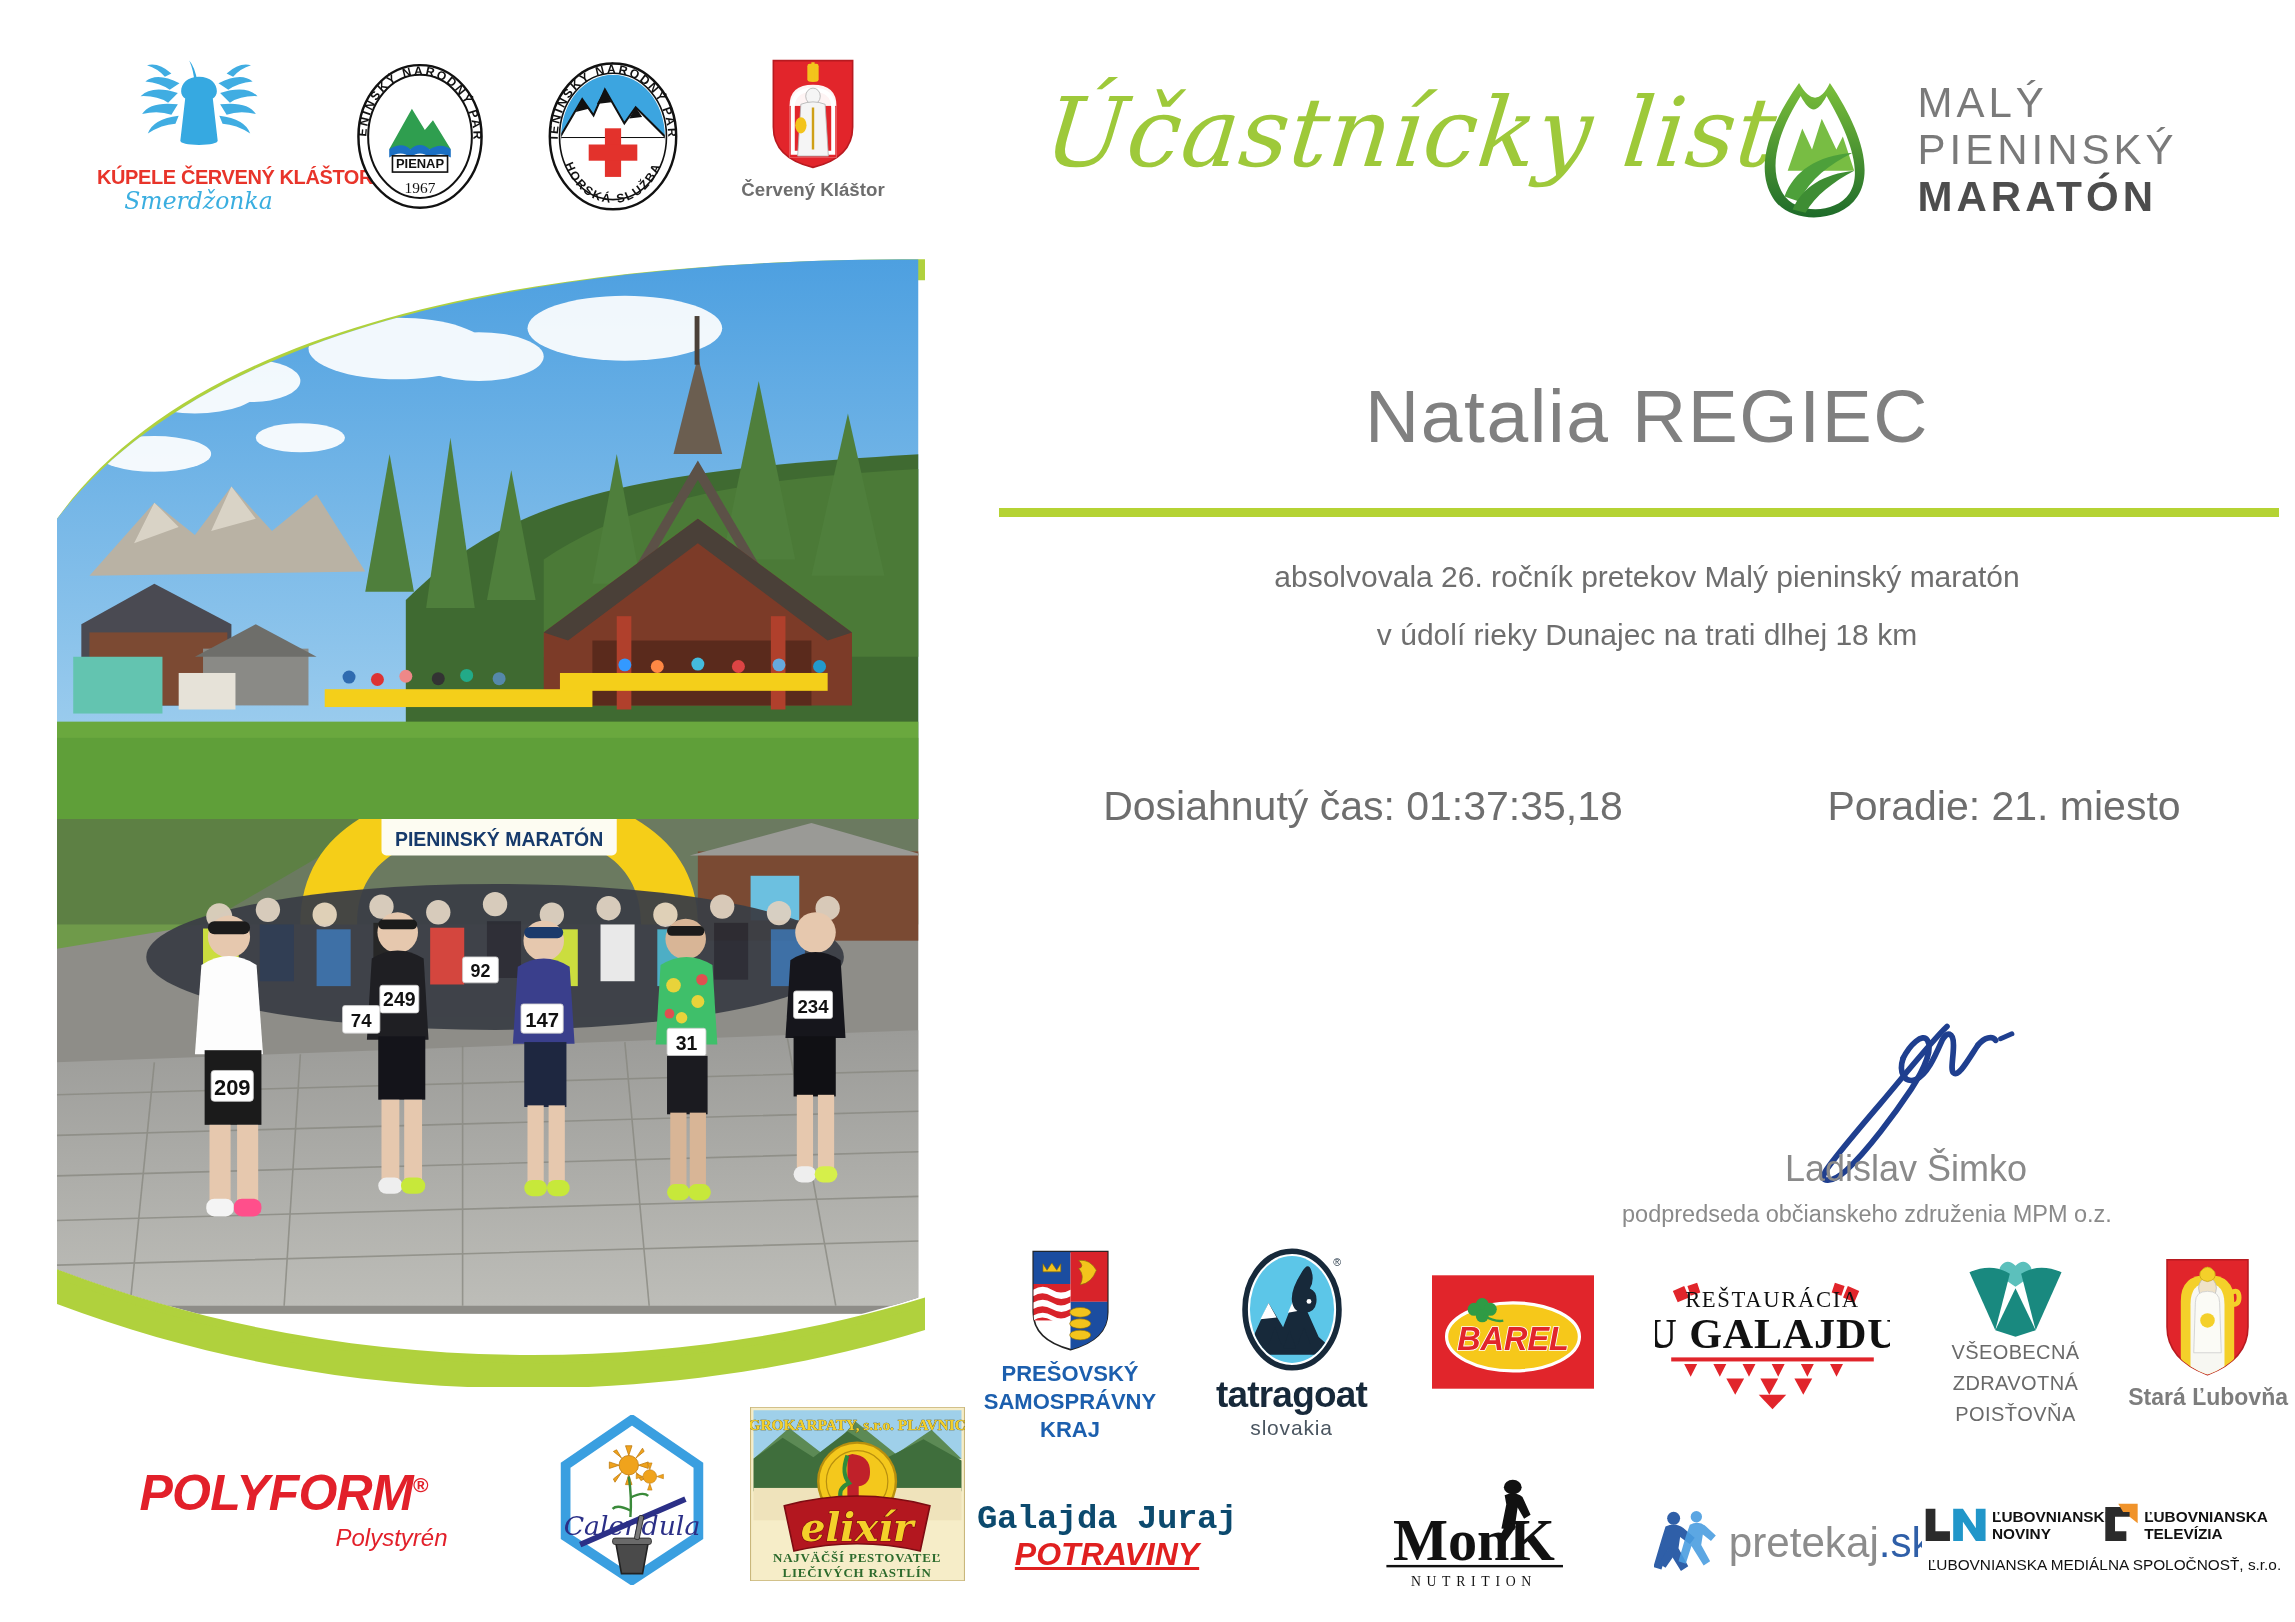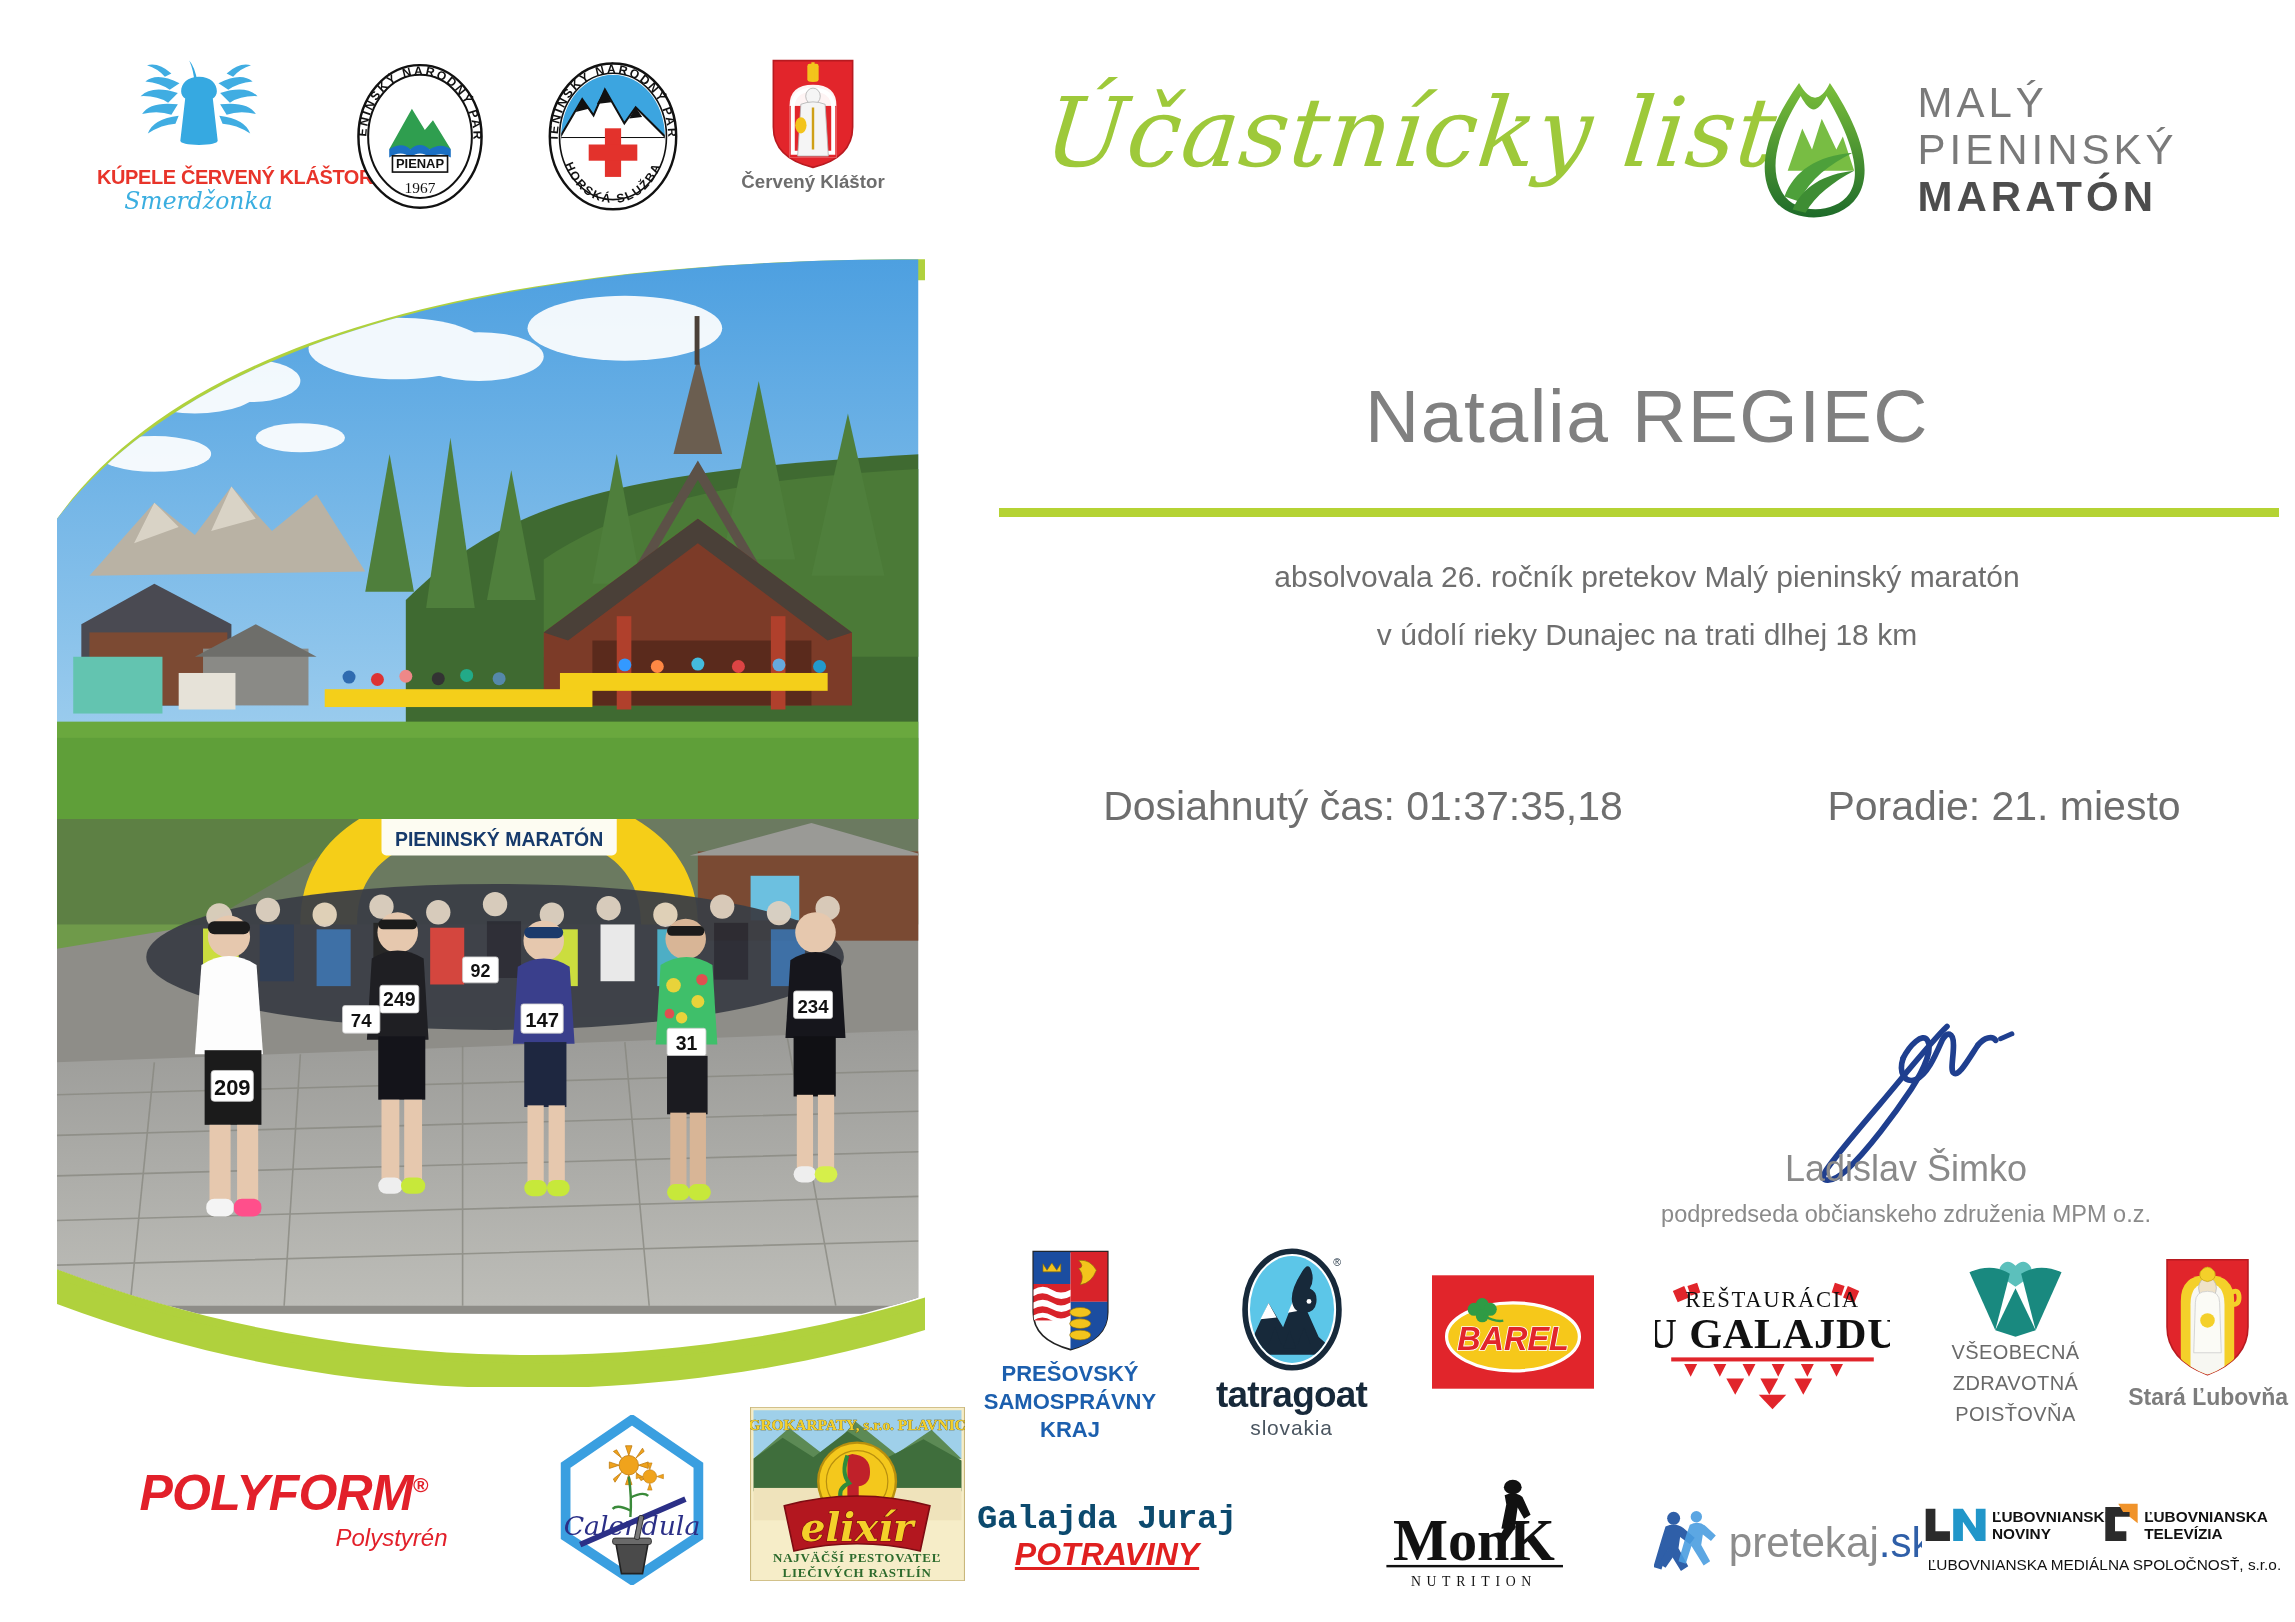--- a/index.html
+++ b/index.html
@@ -23,21 +23,21 @@
   .kcl .t2 { font-size:23.5px; color:#3aaee0; font-style:italic; font-family:"DejaVu Serif", serif; line-height:1.1; margin-top:0.8px;}
 
   
   .seal { width:146px; height:154px; margin-left:47px; position:relative; }
   .seal svg { position:absolute; left:0; top:0; }
 
   
   .ckcrest { width:154px; margin-left:50px; }
   .ckcrest .shield { height:114px; position:relative; }
   .ckcrest .shield svg { position:absolute; left:50%; top:0; transform:translateX(-50%); }
-  .ckcrest .lbl { font-size:18.7px; font-weight:bold; color:#6d6d6d; white-space:nowrap;}
+  .ckcrest .lbl { font-size:18.7px; font-weight:bold; color:#6d6d6d; margin-top:8px; white-space:nowrap;}
 
   
   .cert-title {
     position:absolute; left:1046px; top:77px; width:714px;
     font-family:"DejaVu Serif", serif; font-style:italic;
     font-size:96px; color:#9ec93a; letter-spacing:0.8px;
     transform: skewX(-6deg);
     white-space:nowrap;
   }
 
@@ -68,21 +68,21 @@
   .bl2 { top:618px; }
 
   .result-row { position:absolute; left:1006px; top:783px; width:1282px; display:flex; }
   .result-time { width:714px; text-align:center; font-size:41px; color:#6e6e6e; white-space:nowrap;}
   .result-place { width:568px; text-align:center; font-size:41px; color:#6e6e6e; white-space:nowrap;}
 
   
   .sig-block { position:absolute; left:1622px; top:998px; width:568px; height:227px; }
   .sig-svg { position:absolute; left:122px; top:0px; }
   .sig-name { position:absolute; left:0; top:150px; width:568px; text-align:center; font-size:36px; color:#8a8a8a; }
-  .sig-role { position:absolute; left:0; top:203px; width:568px; text-align:center; font-size:23.5px; color:#8a8a8a; white-space:nowrap;}
+  .sig-role { position:absolute; left:0; top:203px; width:568px; text-align:left; font-size:23.5px; color:#8a8a8a; white-space:nowrap;}
 
   
   .sponsor-row-1 { position:absolute; left:981px; top:1241px; width:1298px; height:219px; }
   .sp { position:absolute; text-align:center; }
 
   .psk { left:0px; top:8px; width:178px; }
   .psk .cap { font-size:22px; font-weight:bold; color:#1c5fae; line-height:1.28; margin-top:6.5px;}
   .tg { left:217px; top:6.5px; width:187px; }
   .tg .n1 { font-size:37px; font-weight:bold; color:#17293a; letter-spacing:-0.8px; margin-top:3.2px;}
   .tg .n2 { font-size:21px; color:#4a5560; letter-spacing:0.8px;}

